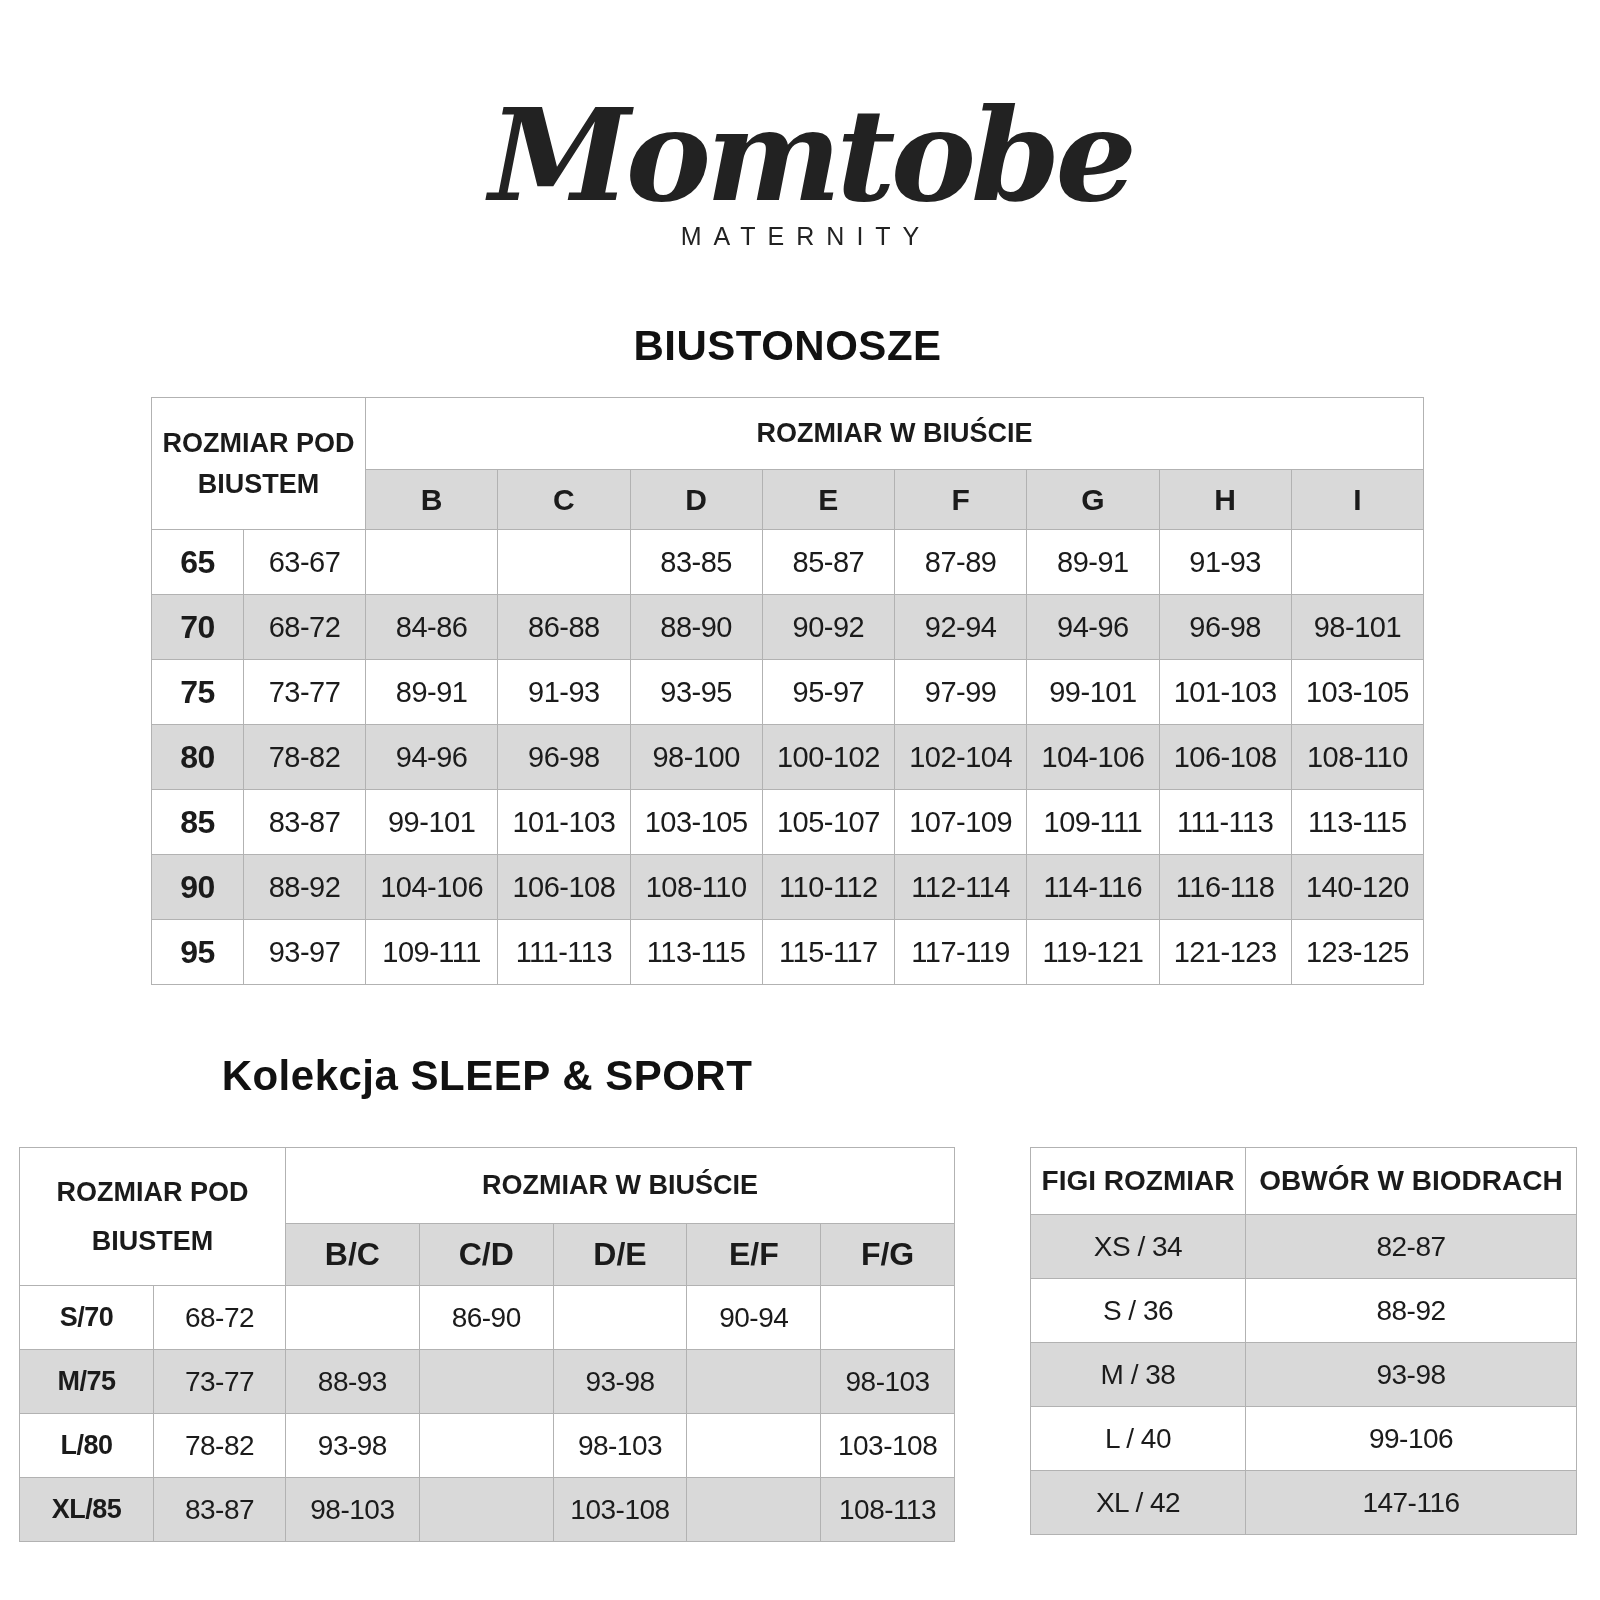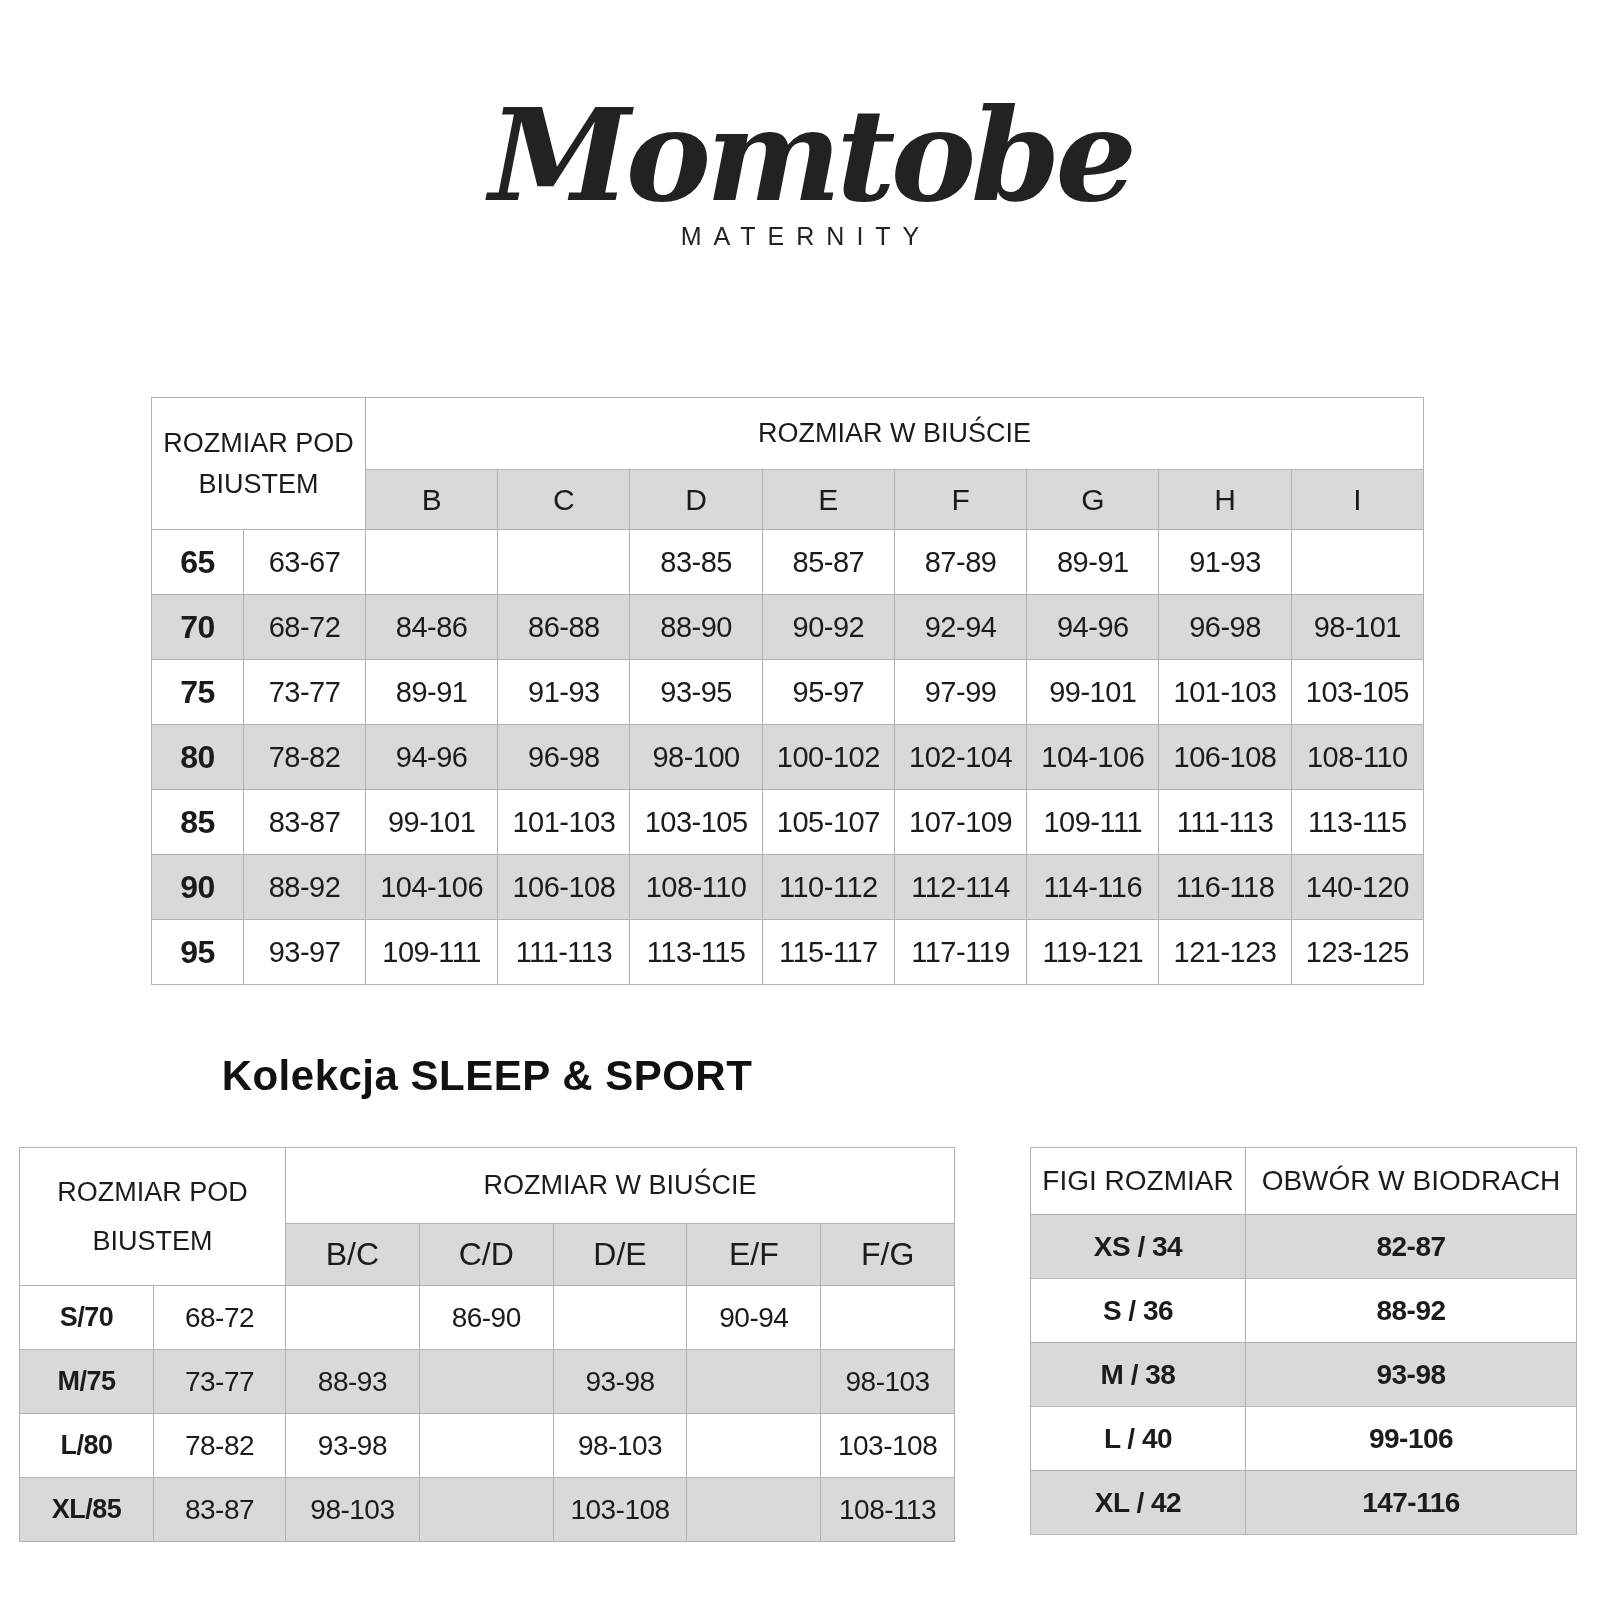--- a/index.html
+++ b/index.html
@@ -45,21 +45,21 @@
     table-layout: fixed;
     position: absolute;
     background: #fff;
   }
   th, td {
     border: 1px solid #b2b2b2;
     text-align: center; vertical-align: middle;
     padding: 2px 4px;
     overflow: hidden;
   }
-  th { font-weight: 400; }
+  th { font-weight: 700; }
   .cups th { background: #d9d9d9; }
   tbody tr { background: #ffffff; }
   .stripe-even tbody tr:nth-child(even) { background: #d9d9d9; }
   .stripe-odd  tbody tr:nth-child(odd)  { background: #d9d9d9; }
 
   
   .bras-table { left: 151px; top: 397px; width: 1273px; }
   .bras-table .c-size  { width: 92px; }
   .bras-table .c-under { width: 122px; }
   .bras-table .corner  { font-size: 27px; line-height: 1.5; background: #fff; }
@@ -75,32 +75,33 @@
   .sleep-table .corner  { font-size: 27px; line-height: 1.8; background: #fff; }
   .sleep-table .band    { height: 76px; font-size: 27px; background: #fff; }
   .sleep-table .cups th { height: 62px; font-size: 32px; }
   .sleep-table tbody td { height: 64px; font-size: 28px; letter-spacing: -0.5px; }
   .sleep-table tbody td.f-size { font-weight: 700; font-size: 27px; }
 
   
   .figi-table { left: 1030px; top: 1147px; width: 547px; border-radius: 28px; }
   .figi-table .c-size { width: 215px; }
   .figi-table thead th { height: 67px; font-size: 28px; background: #fff; }
-  .figi-table tbody td { height: 64px; font-size: 28px; font-weight: 700; letter-spacing: -0.5px; }
+  .figi-table tbody td { height: 64px; font-size: 28px; font-weight: 400; letter-spacing: -0.5px; }
 </style>
 </head>
 <body>
 
 <div class="canvas">
 
   <header class="brand">
     <div class="logo-script">Momtobe</div>
     <div class="logo-sub">MATERNITY</div>
   </header>
 
+  <h1 class="section-title bras-title">BIUSTONOSZE</h1>
 
   <table class="bras-table stripe-even">
     <colgroup>
       <col class="c-size">
         <col class="c-under">
         <col span="8">
     </colgroup>
     <thead>
       <tr>
         <th class="corner" colspan="2" rowspan="2">ROZMIAR POD BIUSTEM</th>

